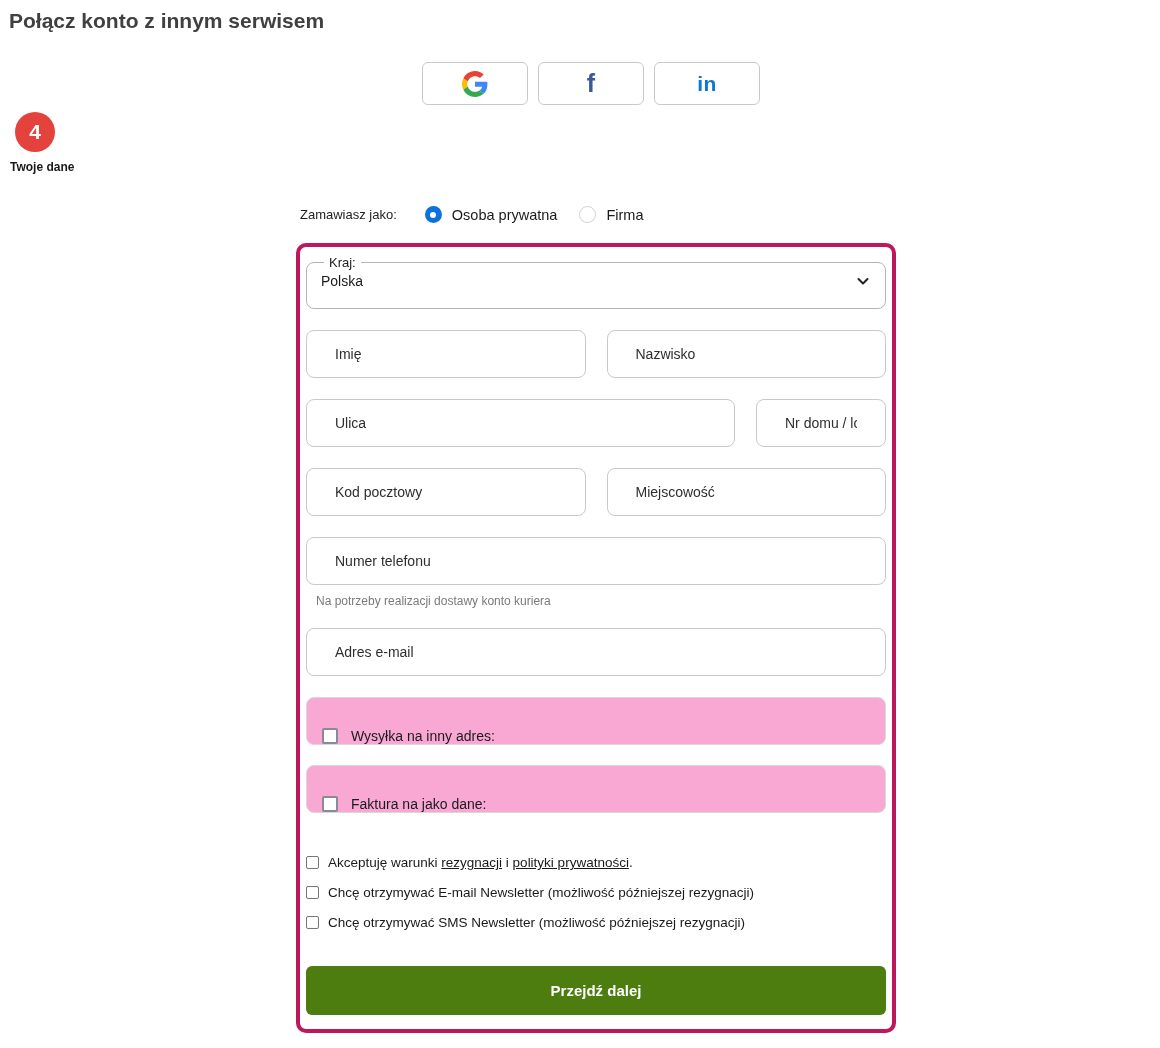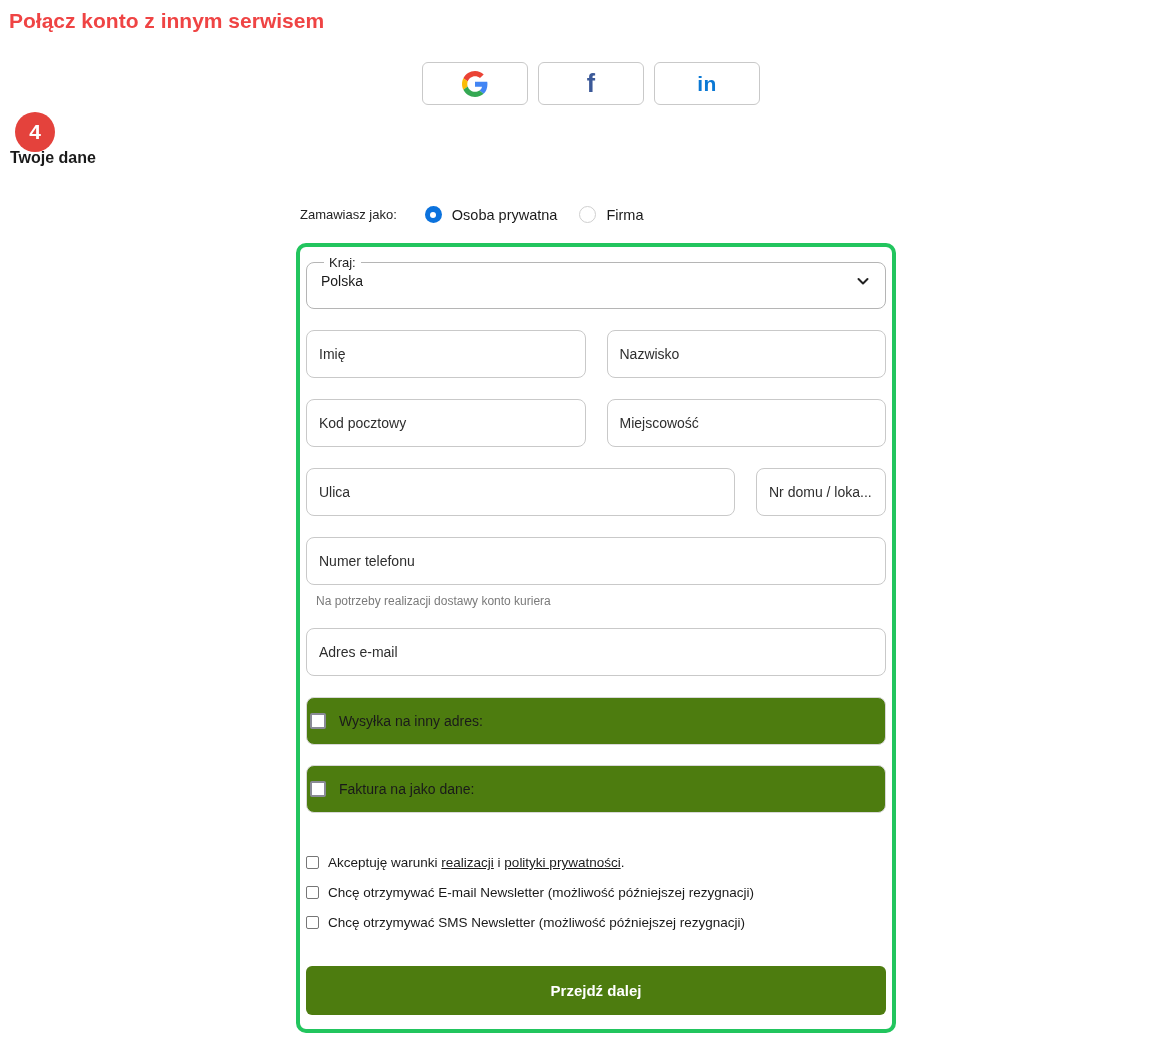--- a/index.html
+++ b/index.html
@@ -1,72 +1,72 @@
 <!DOCTYPE html>
 <html lang="pl"><head>
 <meta charset="utf-8">
 <style>
   * { box-sizing: border-box; margin: 0; padding: 0; }
   html, body { width: 1160px; height: 1048px; background: #ffffff;
     font-family: "Liberation Sans", sans-serif; color: #222; overflow: hidden; }
   body { position: relative; }
 
   .page-title { position: absolute; top: 9px; left: 9px;
-    font-size: 21px; font-weight: 700; color: #ef4444; }
+    font-size: 21px; font-weight: 700; color: #404040; }
 
   
   .social-row { position: absolute; top: 62px; left: 422px; display: flex; gap: 10px; }
   .social-btn { width: 106px; height: 43px; background: #fff; border: 1px solid #c9c9c9;
     border-radius: 6px; display: flex; align-items: center; justify-content: center; cursor: pointer; }
   .fb-glyph { color: #3b5998; font-size: 25px; font-weight: 700; line-height: 1; }
   .li-glyph { color: #0a78d4; font-size: 21px; font-weight: 700; line-height: 1; letter-spacing: .5px; }
 
   
   .step-badge { position: absolute; top: 112px; left: 15px; width: 40px; height: 40px;
     border-radius: 50%; background: #e4423c; color: #fff; font-size: 21px; font-weight: 700;
     display: flex; align-items: center; justify-content: center; }
-  .step-title { position: absolute; top: 149px; left: 10px; font-size: 16px; font-weight: 700; color: #1a1a1a; }
+  .step-title { position: absolute; top: 160px; left: 10px; font-size: 12px; font-weight: 700; color: #1a1a1a; }
 
   
   .order-row { position: absolute; top: 206px; left: 300px; display: flex; align-items: center; gap: 6px; }
   .order-label { font-size: 13px; color: #222; margin-right: 22px; }
   .radio-option { display: flex; align-items: center; cursor: pointer; margin-right: 16px; }
   .radio-option .opt-label { font-size: 14.5px; color: #1a1a1a; }
   .radio-circle { width: 17px; height: 17px; border-radius: 50%; margin-right: 10px; position: relative; }
   .radio-circle.on { background: #0b72dd; }
   .radio-circle.on::after { content: ""; position: absolute; left: 5.5px; top: 5.5px;
     width: 6px; height: 6px; border-radius: 50%; background: #fff; }
   .radio-circle.off { background: #fff; border: 1.5px solid #cfcfcf; }
 
   
   .red-box { position: absolute; top: 243px; left: 296px; width: 600px;
-    border: 4px solid #22c55e; border-radius: 10px; padding: 0 6px 14px; background: #fff; }
+    border: 4px solid #be185d; border-radius: 10px; padding: 0 6px 14px; background: #fff; }
 
   
   .country-fieldset { margin-top: 8px; height: 54px; border: 1px solid #b5b5b5;
     border-radius: 8px; padding: 0 14px 8px; cursor: pointer; }
   .country-fieldset legend { font-size: 13px; color: #222; padding: 0 5px; margin-left: 3px; }
   .country-value-row { display: flex; align-items: flex-start; justify-content: space-between; margin-top: 3px; }
   .country-value { font-size: 14px; color: #1a1a1a; }
 
   
   .form-row { display: flex; gap: 21px; margin-top: 21px; }
   .txt-input { height: 48px; border: 1px solid #c9c9c9; border-radius: 8px;
     font-family: "Liberation Sans", sans-serif; font-size: 14px; color: #222;
-    padding: 0 12px; width: 100%; background: #fff; outline: none; }
+    padding: 0 28px; width: 100%; background: #fff; outline: none; }
   .txt-input::placeholder { color: #2e2e2e; opacity: 1; }
   .half { flex: 1; min-width: 0; }
   .wide { flex: 0 0 429px; }
   .narrow { flex: 1; min-width: 0; }
   .full { margin-top: 21px; }
   .hint { font-size: 12px; color: #7a7a7a; margin: 9px 0 0 10px; }
 
   
-  .toggle-row { margin-top: 21px; height: 48px; background: #4d7c0f; border: 1px solid #d8d8d8;
-    border-radius: 8px; display: flex; align-items: center; padding-left: 3px; cursor: pointer; }
+  .toggle-row { margin-top: 21px; height: 48px; background: #f9a8d4; border: 1px solid #d8d8d8;
+    border-radius: 8px; display: flex; align-items: flex-end; padding-left: 15px; cursor: pointer; }
   .toggle-row + .toggle-row { margin-top: 20px; }
   .cbx { width: 16px; height: 16px; background: #fff; border: 2px solid #8a8a96;
     border-radius: 2px; flex: 0 0 auto; cursor: pointer; }
   .toggle-row .toggle-label { font-size: 14px; color: #1a1a1a; margin-left: 13px; }
 
   
   .consents { margin-top: 42px; }
   .consent-line { display: flex; align-items: center; margin-bottom: 15px; }
   .cbx-sm { width: 13px; height: 13px; background: #fff; border: 1.5px solid #767676;
     border-radius: 2px; flex: 0 0 auto; cursor: pointer; }
@@ -132,48 +132,48 @@
       </span>
     </div>
   </fieldset>
 
   <div class="form-row">
     <input class="txt-input half" type="text" placeholder="Imię" style="">
     <input class="txt-input half" type="text" placeholder="Nazwisko" style="">
   </div>
 
   <div class="form-row">
-    <input class="txt-input half" type="text" placeholder="Kod pocztowy" style="">
-    <input class="txt-input half" type="text" placeholder="Miejscowość" style="">
+    <input class="txt-input wide" type="text" placeholder="Ulica" style="">
+    <input class="txt-input narrow" type="text" placeholder="Nr domu / loka..." style="">
   </div>
 
   <div class="form-row">
-    <input class="txt-input wide" type="text" placeholder="Ulica" style="">
-    <input class="txt-input narrow" type="text" placeholder="Nr domu / loka..." style="">
+    <input class="txt-input half" type="text" placeholder="Kod pocztowy" style="">
+    <input class="txt-input half" type="text" placeholder="Miejscowość" style="">
   </div>
 
   <input class="txt-input full" type="text" placeholder="Numer telefonu" style="">
   <div class="hint">Na potrzeby realizacji dostawy konto kuriera</div>
 
   <input class="txt-input" type="text" style="margin-top: 20px;" placeholder="Adres e-mail">
 
   <div class="toggle-row">
     <span class="cbx"></span>
     <span class="toggle-label">Wysyłka na inny adres:</span>
   </div>
 
   <div class="toggle-row">
     <span class="cbx"></span>
     <span class="toggle-label">Faktura na jako dane:</span>
   </div>
 
   <div class="consents">
     <div class="consent-line">
       <span class="cbx-sm"></span>
-      <span class="consent-text"><span>Akceptuję warunki </span><span class="consent-link">realizacji</span><span> i </span><span class="consent-link">polityki prywatności</span><span>.</span></span>
+      <span class="consent-text"><span>Akceptuję warunki </span><span class="consent-link">rezygnacji</span><span> i </span><span class="consent-link">polityki prywatności</span><span>.</span></span>
     </div>
     <div class="consent-line">
       <span class="cbx-sm"></span>
       <span class="consent-text">Chcę otrzymywać E-mail Newsletter (możliwość późniejszej rezygnacji)</span>
     </div>
     <div class="consent-line">
       <span class="cbx-sm"></span>
       <span class="consent-text">Chcę otrzymywać SMS Newsletter (możliwość późniejszej rezygnacji)</span>
     </div>
   </div>

